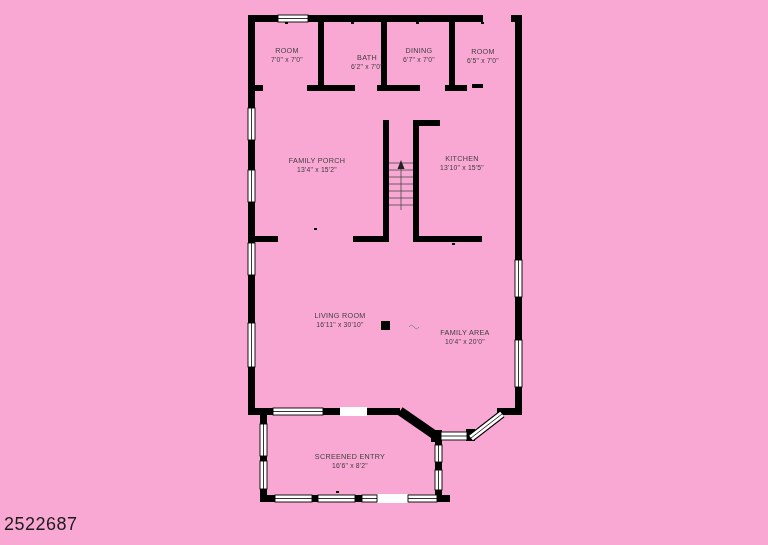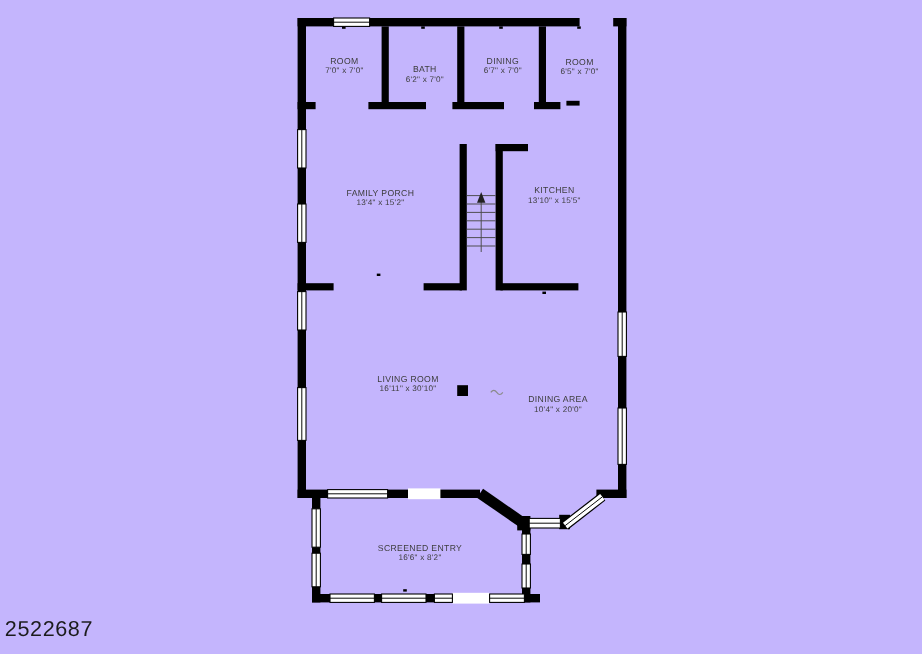--- a/index.html
+++ b/index.html
@@ -1,17 +1,17 @@
 <!DOCTYPE html>
 <html><head>
 <meta charset="utf-8">
 <style>
   html,body{margin:0;padding:0;background:#ffffff;}
   .canvas{
-    position:relative;width:768px;height:545px;background:#c4b5fd;
+    position:relative;width:768px;height:545px;background:#f9a8d4;
     font-family:"Liberation Sans", sans-serif;overflow:hidden;
   }
   .plan-svg{position:absolute;left:0;top:0;}
   .win rect{fill:#ffffff;stroke:#000000;stroke-width:0.9;}
   .win line{stroke:#000000;stroke-width:0.8;}
   .stairs line{stroke:#4a4a4a;stroke-width:0.8;}
   .room-label{
     position:absolute;transform:translateX(-50%);text-align:center;
     color:#3d3d3d;white-space:nowrap;line-height:9px;
   }
@@ -174,21 +174,21 @@
     </g>
 
     <rect x="381" y="321" width="9" height="9" fill="#000000"></rect>
     <path d="M409,327 q2.5,-3.5 5,0 q2.5,3.5 5,0" fill="none" stroke="#8a8a8a" stroke-width="1"></path>
   </svg>
 
   <div class="room-label" style="left:287px;top:46px">
     <div class="room-name">ROOM</div>
     <div class="room-dims">7'0" x 7'0"</div>
   </div>
-  <div class="room-label" style="left:354px;top:53px">
+  <div class="room-label" style="left:367px;top:53px">
     <div class="room-name">BATH</div>
     <div class="room-dims">6'2" x 7'0"</div>
   </div>
   <div class="room-label" style="left:419px;top:46px">
     <div class="room-name">DINING</div>
     <div class="room-dims">6'7" x 7'0"</div>
   </div>
   <div class="room-label" style="left:483px;top:47px">
     <div class="room-name">ROOM</div>
     <div class="room-dims">6'5" x 7'0"</div>
@@ -199,21 +199,21 @@
   </div>
   <div class="room-label" style="left:462px;top:154px">
     <div class="room-name">KITCHEN</div>
     <div class="room-dims">13'10" x 15'5"</div>
   </div>
   <div class="room-label" style="left:340px;top:311px">
     <div class="room-name">LIVING ROOM</div>
     <div class="room-dims">16'11" x 30'10"</div>
   </div>
   <div class="room-label" style="left:465px;top:328px">
-    <div class="room-name">DINING AREA</div>
+    <div class="room-name">FAMILY AREA</div>
     <div class="room-dims">10'4" x 20'0"</div>
   </div>
   <div class="room-label" style="left:350px;top:452px">
     <div class="room-name">SCREENED ENTRY</div>
     <div class="room-dims">16'6" x 8'2"</div>
   </div>
 
   <div class="watermark">2522687</div>
 
 </div>

